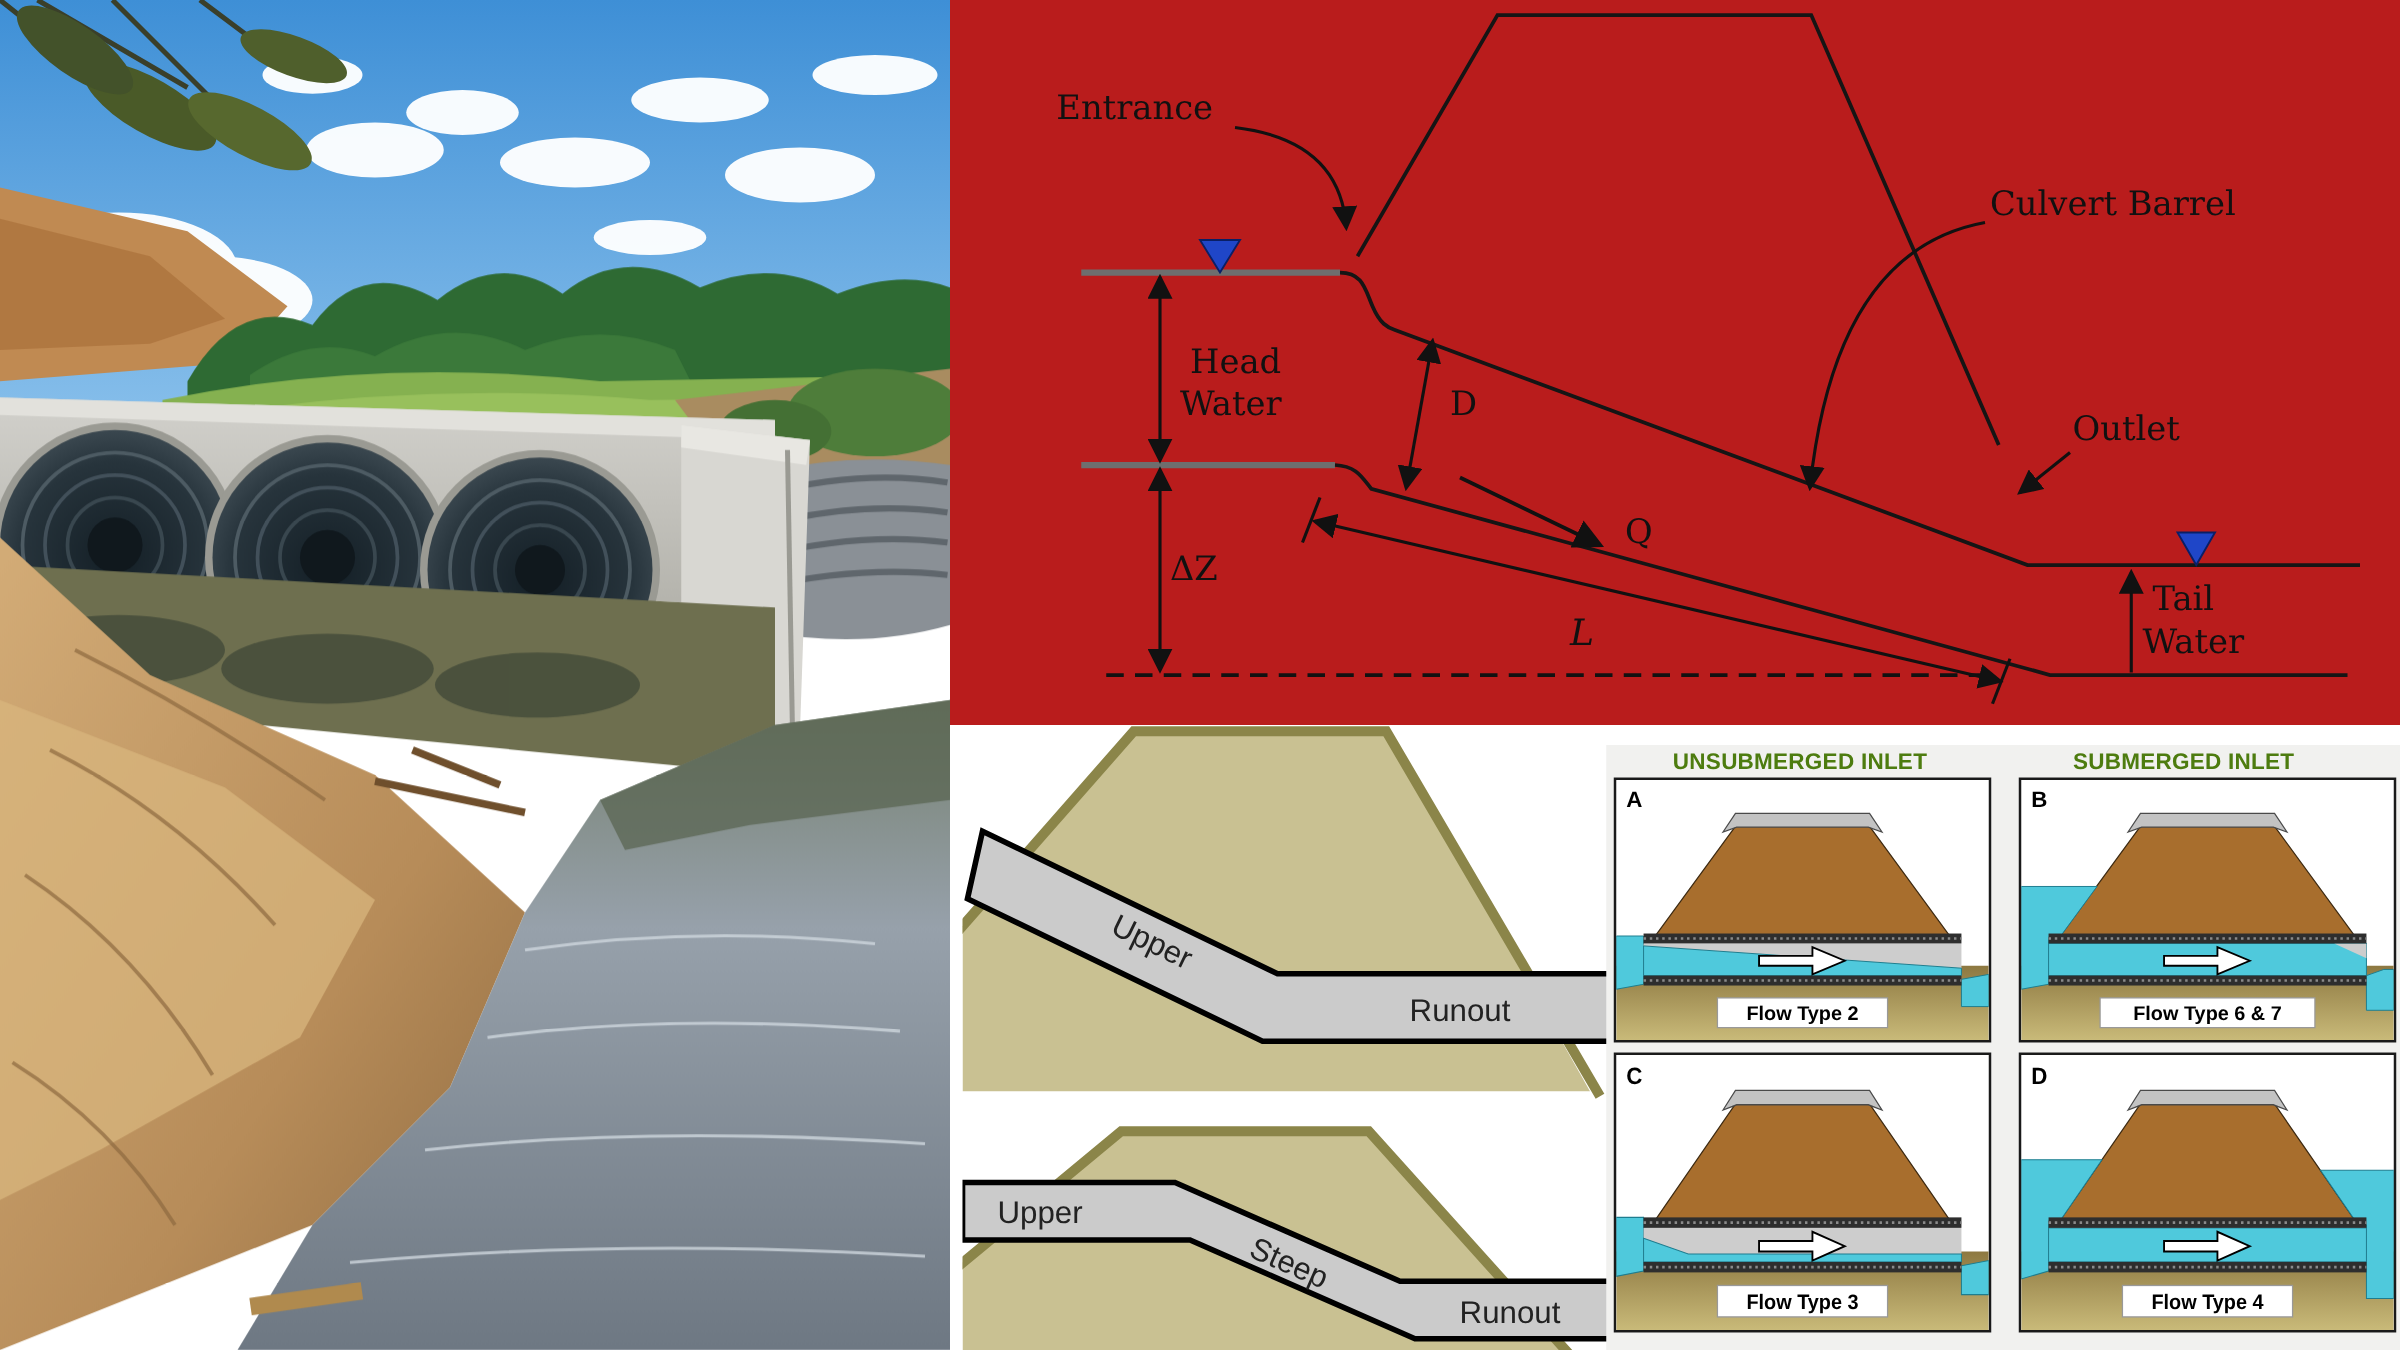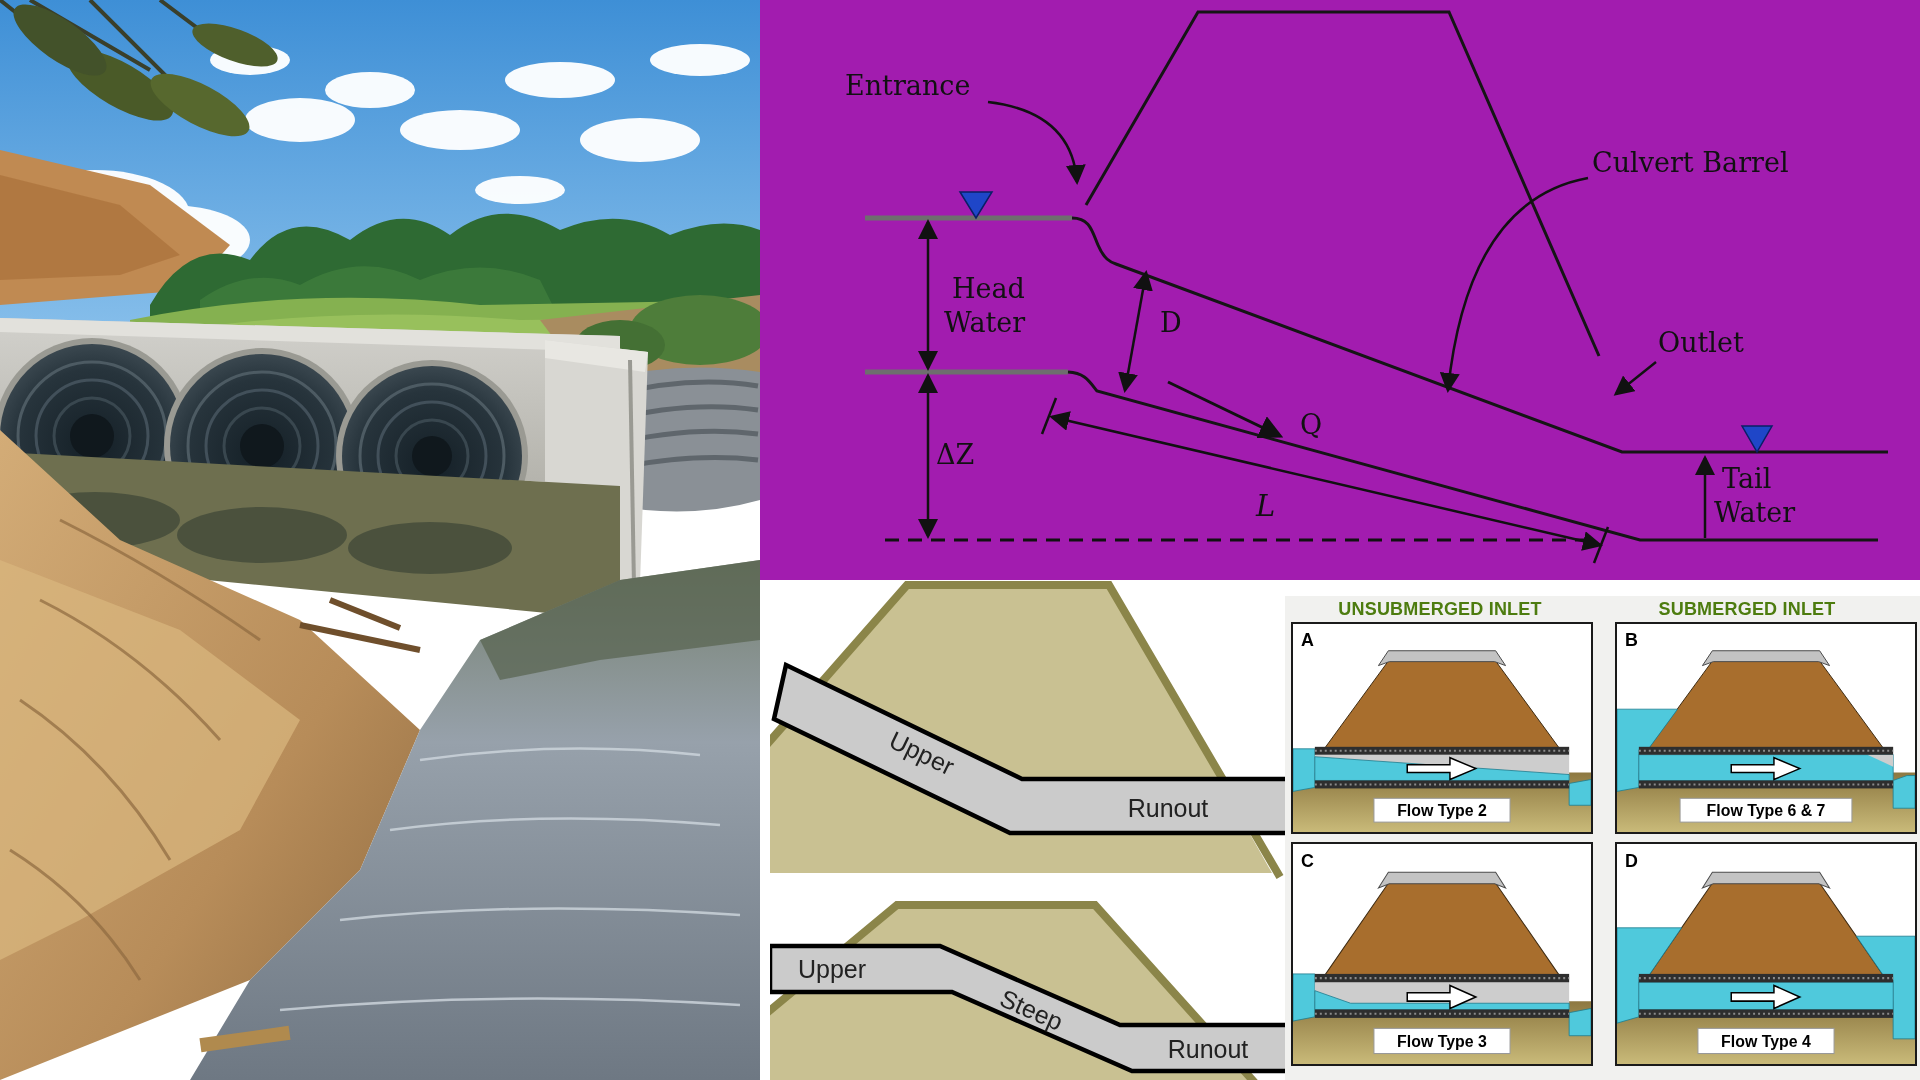--- a/index.html
+++ b/index.html
@@ -3,21 +3,21 @@
 <meta charset="utf-8">
 <style>
   html,body{margin:0;padding:0;background:#fff;}
   body{width:1920px;height:1080px;position:relative;overflow:hidden;
        font-family:"Liberation Sans",sans-serif;}
   .abs{position:absolute;}
   
   #photo{left:0;top:0;width:760px;height:1080px;overflow:hidden;}
   #photo svg{display:block;}
   
-  #culvert-schematic{left:760px;top:0;width:1160px;height:580px;background:#a21caf;}
+  #culvert-schematic{left:760px;top:0;width:1160px;height:580px;background:#b91c1c;}
   .dia-text{font-family:"DejaVu Serif",serif;font-size:27px;fill:#111;}
   .dia-text-it{font-family:"DejaVu Serif",serif;font-size:29px;font-style:italic;fill:#111;}
   
   #slope-profile-1{left:770px;top:575px;width:530px;height:305px;}
   #slope-profile-2{left:770px;top:878px;width:530px;height:202px;}
   .slope-label{font-family:"Liberation Sans",sans-serif;font-size:25px;fill:#222;}
   
   #flow-figure{left:1285px;top:596px;width:635px;height:484px;background:#F1F1EF;}
   .flow-header{position:absolute;top:3px;width:298px;text-align:center;
     font-weight:bold;font-size:18px;color:#4d7c0f;letter-spacing:0.2px;}

